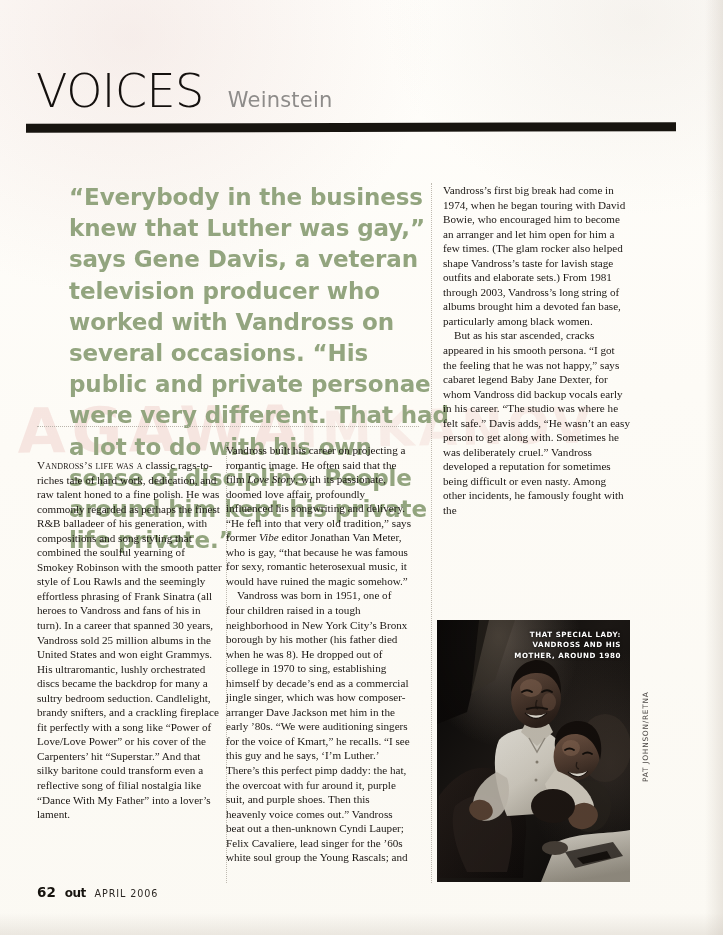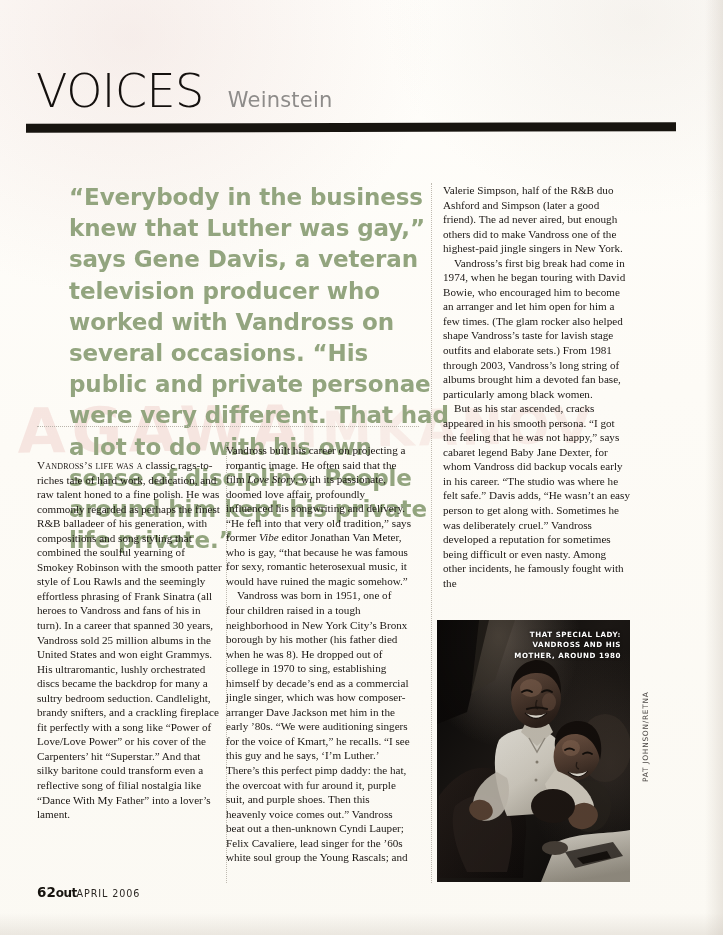--- a/index.html
+++ b/index.html
@@ -210,20 +210,21 @@
     transform-origin: 0 0;
   }
 
   
   .footer {
     position: absolute;
     left: 37px;
     top: 884px;
     display: flex;
     align-items: baseline;
+    gap: 9px;
     font-family: "DejaVu Sans", sans-serif;
   }
   .footer-page {
     font-weight: bold;
     font-size: 13.5px;
     color: #17140f;
     letter-spacing: 0;
   }
   .footer-logo {
     font-weight: bold;
@@ -260,21 +261,20 @@
 <div class="col" id="col-left">
   <p class="gap"><span class="smallcaps">Vandross’s life was a</span><span> classic rags-to-riches tale of hard work, dedication, and raw talent honed to a fine polish. He was commonly regarded as perhaps the finest R&amp;B balladeer of his generation, with compositions and song styling that combined the soulful yearning of Smokey Robinson with the smooth patter style of Lou Rawls and the seemingly effortless phrasing of Frank Sinatra (all heroes to Vandross and fans of his in turn). In a career that spanned 30 years, Vandross sold 25 million albums in the United States and won eight Grammys. His ultraromantic, lushly orchestrated discs became the backdrop for many a sultry bedroom seduction. Candlelight, brandy snifters, and a crackling fireplace fit perfectly with a song like “Power of Love/Love Power” or his cover of the Carpenters’ hit “Superstar.” And that silky baritone could transform even a reflective song of filial nostalgia like “Dance With My Father” into a lover’s lament.</span></p>
 </div>
 
 <div class="col" id="col-mid">
   <p><span>Vandross built his career on projecting a romantic image. He often said that the film </span><em>Love Story</em><span>, with its passionate, doomed love affair, profoundly influenced his songwriting and delivery. “He fell into that very old tradition,” says former </span><em>Vibe</em><span> editor Jonathan Van Meter, who is gay, “that because he was famous for sexy, romantic heterosexual music, it would have ruined the magic somehow.”</span></p>
   <p>Vandross was born in 1951, one of four children raised in a tough neighborhood in New York City’s Bronx borough by his mother (his father died when he was 8). He dropped out of college in 1970 to sing, establishing himself by decade’s end as a commercial jingle singer, which was how composer-arranger Dave Jackson met him in the early ’80s. “We were auditioning singers for the voice of Kmart,” he recalls. “I see this guy and he says, ‘I’m Luther.’ There’s this perfect pimp daddy: the hat, the overcoat with fur around it, purple suit, and purple shoes. Then this heavenly voice comes out.” Vandross beat out a then-unknown Cyndi Lauper; Felix Cavaliere, lead singer for the ’60s white soul group the Young Rascals; and</p>
 </div>
 
 <div class="col" id="col-right">
-  <p>Valerie Simpson, half of the R&amp;B duo Ashford and Simpson (later a good friend). The ad never aired, but enough others did to make Vandross one of the highest-paid jingle singers in New York.</p>
   <p>Vandross’s first big break had come in 1974, when he began touring with David Bowie, who encouraged him to become an arranger and let him open for him a few times. (The glam rocker also helped shape Vandross’s taste for lavish stage outfits and elaborate sets.) From 1981 through 2003, Vandross’s long string of albums brought him a devoted fan base, particularly among black women.</p>
   <p>But as his star ascended, cracks appeared in his smooth persona. “I got the feeling that he was not happy,” says cabaret legend Baby Jane Dexter, for whom Vandross did backup vocals early in his career. “The studio was where he felt safe.” Davis adds, “He wasn’t an easy person to get along with. Sometimes he was deliberately cruel.” Vandross developed a reputation for sometimes being difficult or even nasty. Among other incidents, he famously fought with the</p>
 </div>
 
 <div class="photo-wrap">
   <div class="photo">
     <svg width="193" height="262" viewBox="0 0 193 262" role="img" aria-label="archival photograph">
       <defs>
         <linearGradient id="bgFade" x1="0" y1="0" x2="1" y2="1">
           <stop offset="0%" stop-color="#050505"></stop>

